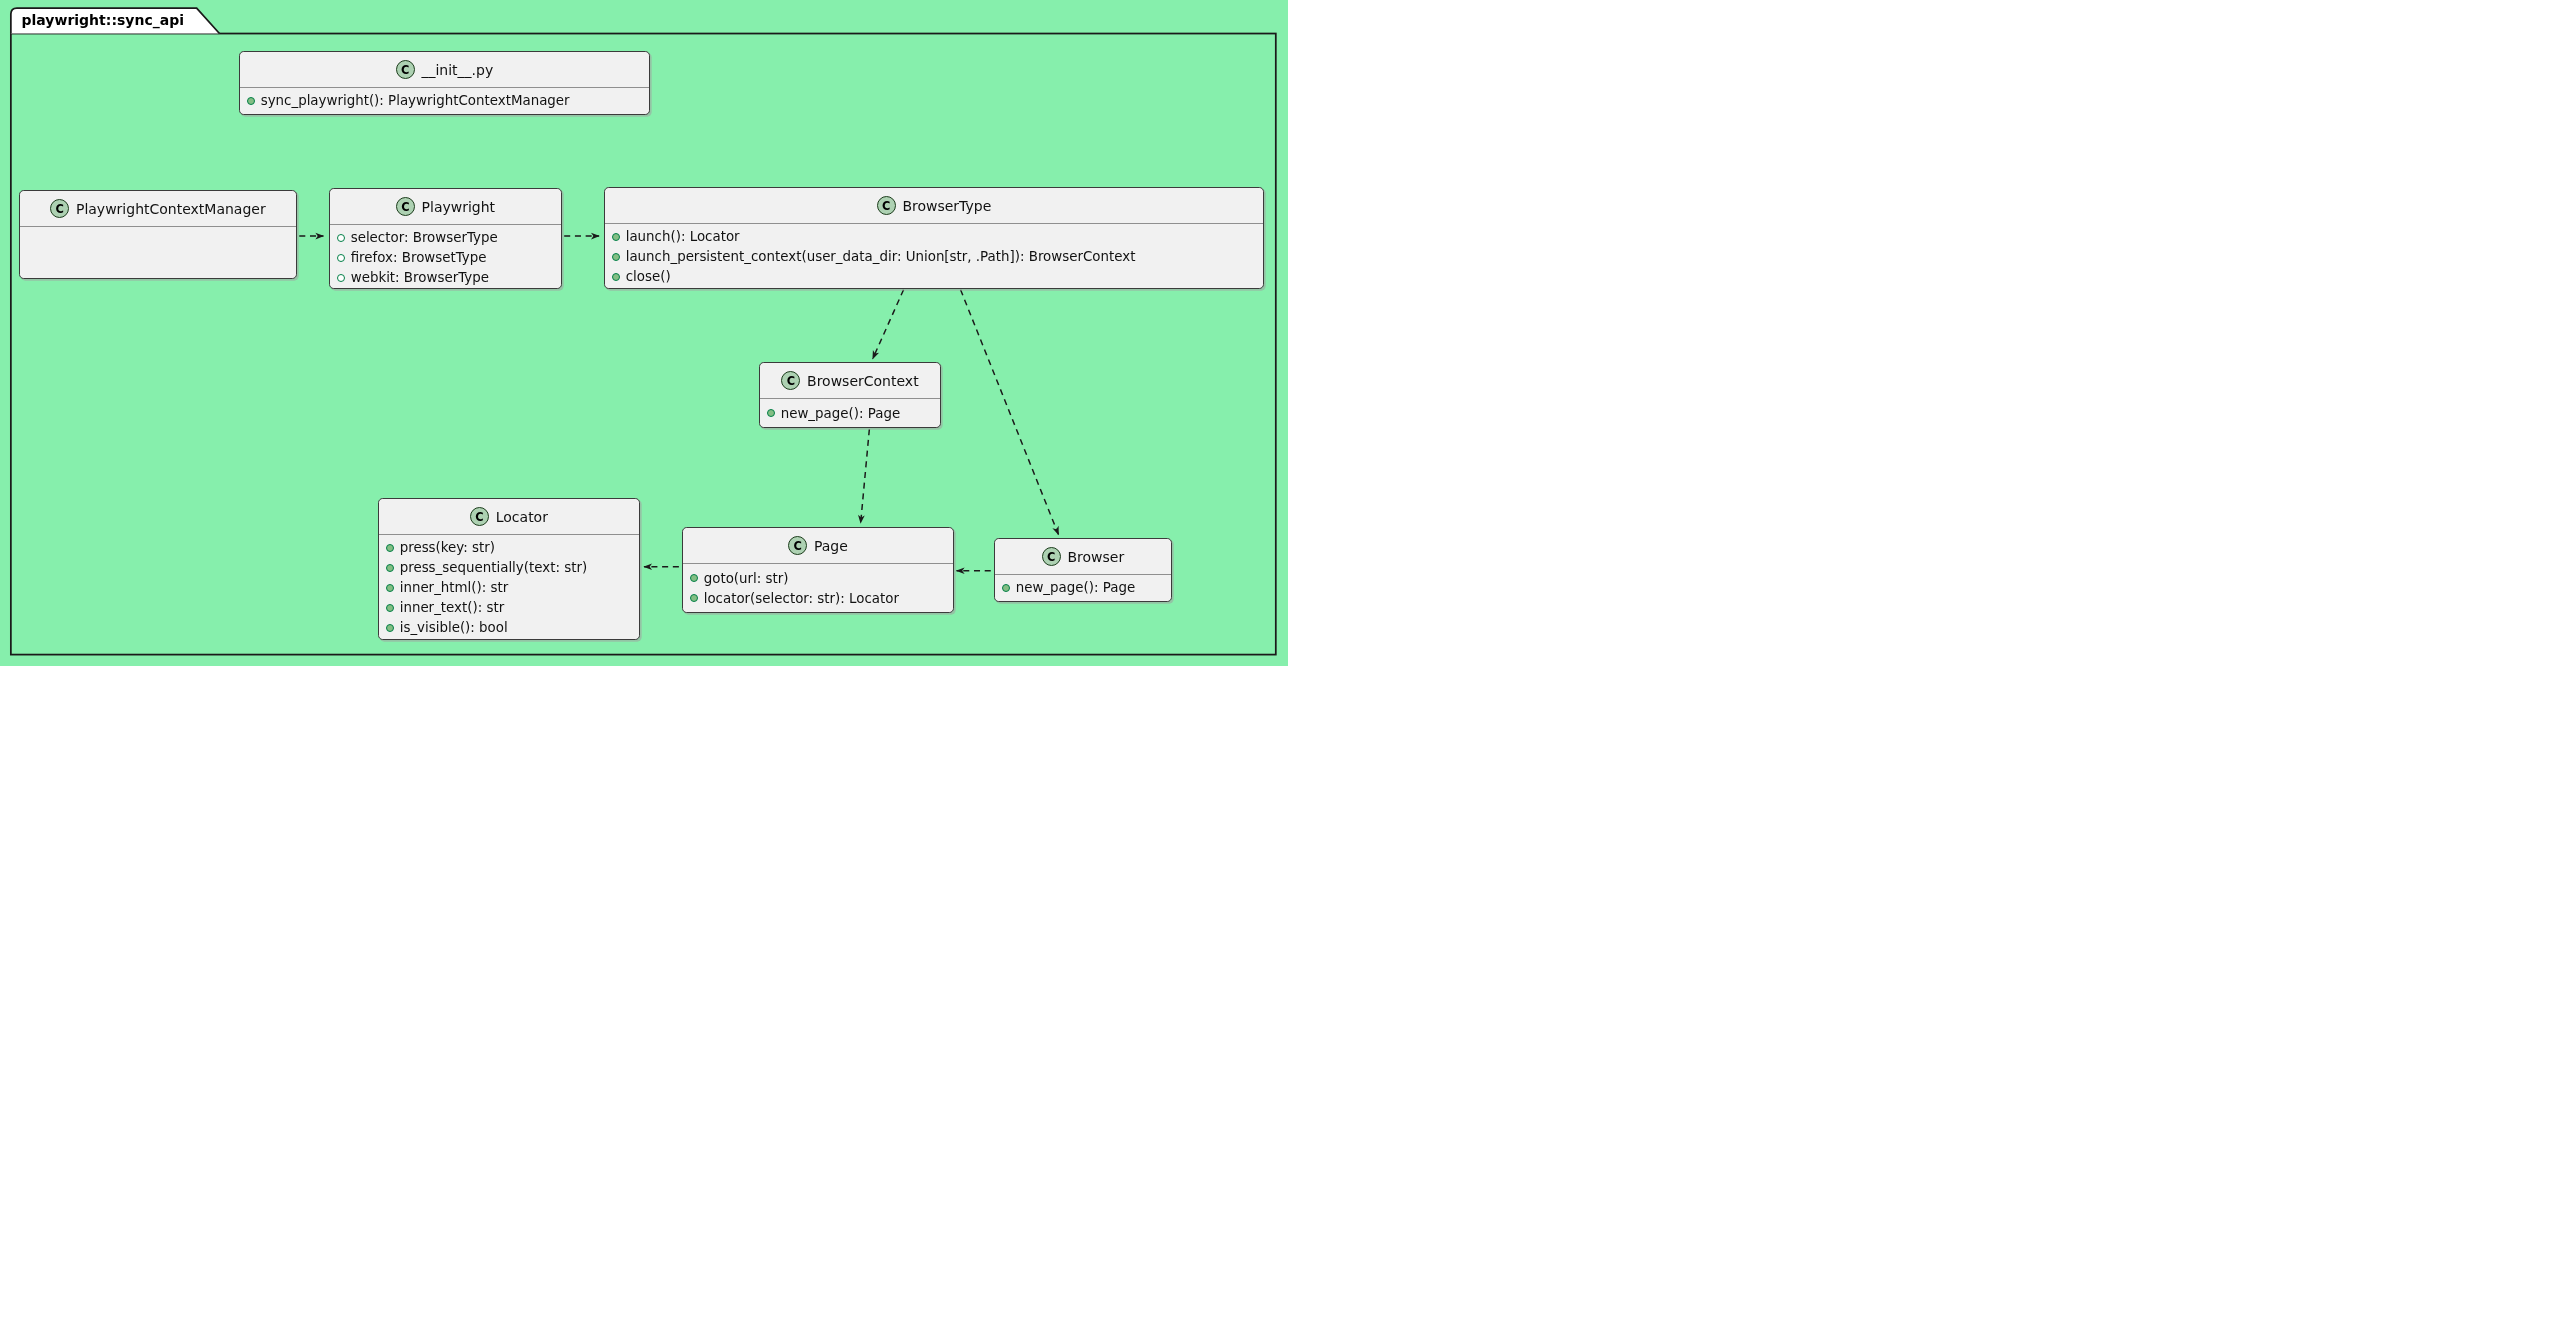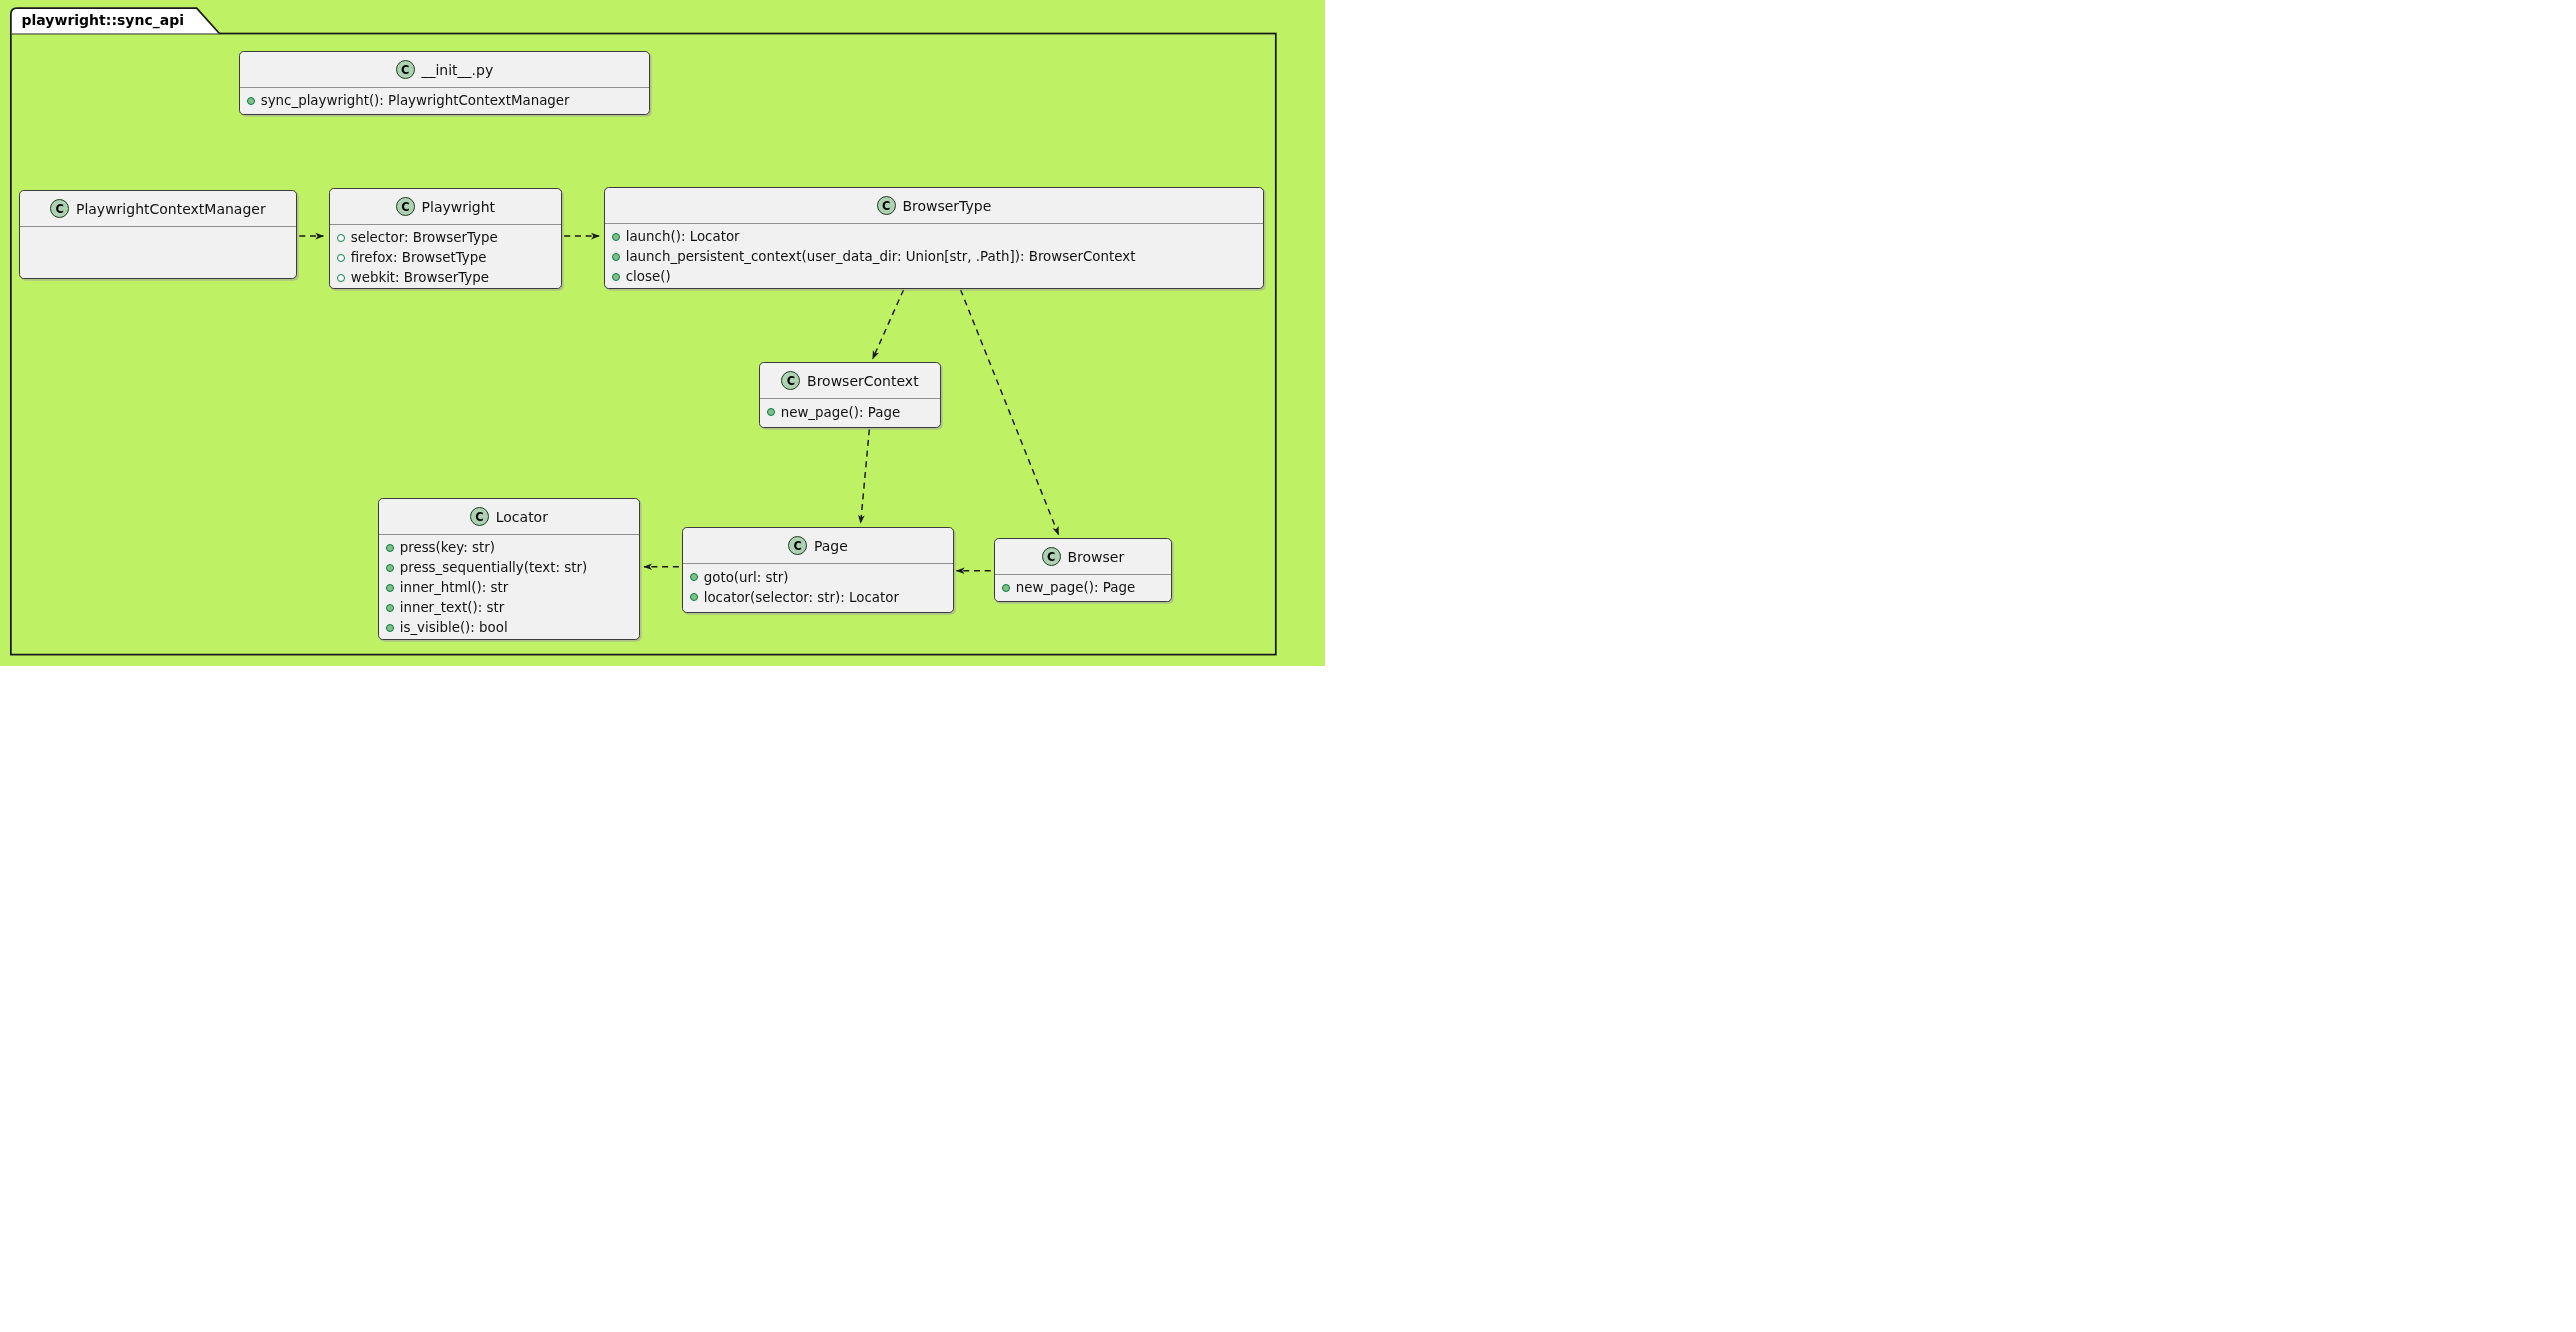--- a/index.html
+++ b/index.html
@@ -1,27 +1,27 @@
 <!DOCTYPE html>
 <html style="font-size:10.7px"><head>
 <meta charset="utf-8">
 <style>
   html,body{margin:0;padding:0;background:#ffffff;}
-  .canvas{position:relative;width:1288px;height:666px;background:#bef264;overflow:hidden;
-          font-family:"DejaVu Sans", sans-serif;color:#111;padding-left:37px;}
+  .canvas{position:relative;width:1288px;height:666px;background:#86efac;overflow:hidden;
+          font-family:"DejaVu Sans", sans-serif;color:#111;}
   svg.overlay{position:absolute;left:0;top:0;width:1288px;height:666px;}
   .frame-label{position:absolute;left:21.5px;top:12px;font-size:14px;font-weight:bold;color:#000;}
   .uml-class{position:absolute;background:#f1f1f1;border:1.3px solid #3b3b3b;border-radius:4.7px;
              box-shadow:1.7px 1.7px 0 rgba(160,160,160,.55);display:flex;flex-direction:column;box-sizing:border-box;}
   .uml-title{flex:0 0 35px;display:flex;align-items:center;justify-content:center;gap:6.7px;
              border-bottom:1.3px solid #8f8f8f;font-size:14px;}
   .c-circle{width:19px;height:19px;border-radius:50%;background:#add1b2;border:1.3px solid #1c3d1c;
             display:flex;align-items:center;justify-content:center;font-size:11.4px;font-weight:bold;
             color:#000;box-sizing:border-box;flex:0 0 auto;}
-  .uml-members{flex:1 1 auto;display:flex;flex-direction:column;justify-content:center;
+  .uml-members{flex:1 1 auto;display:flex;flex-direction:column;justify-content:flex-end;
                padding:2.7px 6.7px 4px 6.7px;}
   .uml-member{display:flex;align-items:center;gap:6px;height:20px;font-size:13.4px;white-space:nowrap;}
   .bullet{width:8px;height:8px;border-radius:50%;box-sizing:border-box;flex:0 0 auto;}
   .bullet.method{background:#84be84;border:1.3px solid #038048;}
   .bullet.field{background:#ffffff;border:1.3px solid #038048;}
 </style>
 </head>
 <body>
 
 <div class="canvas">

